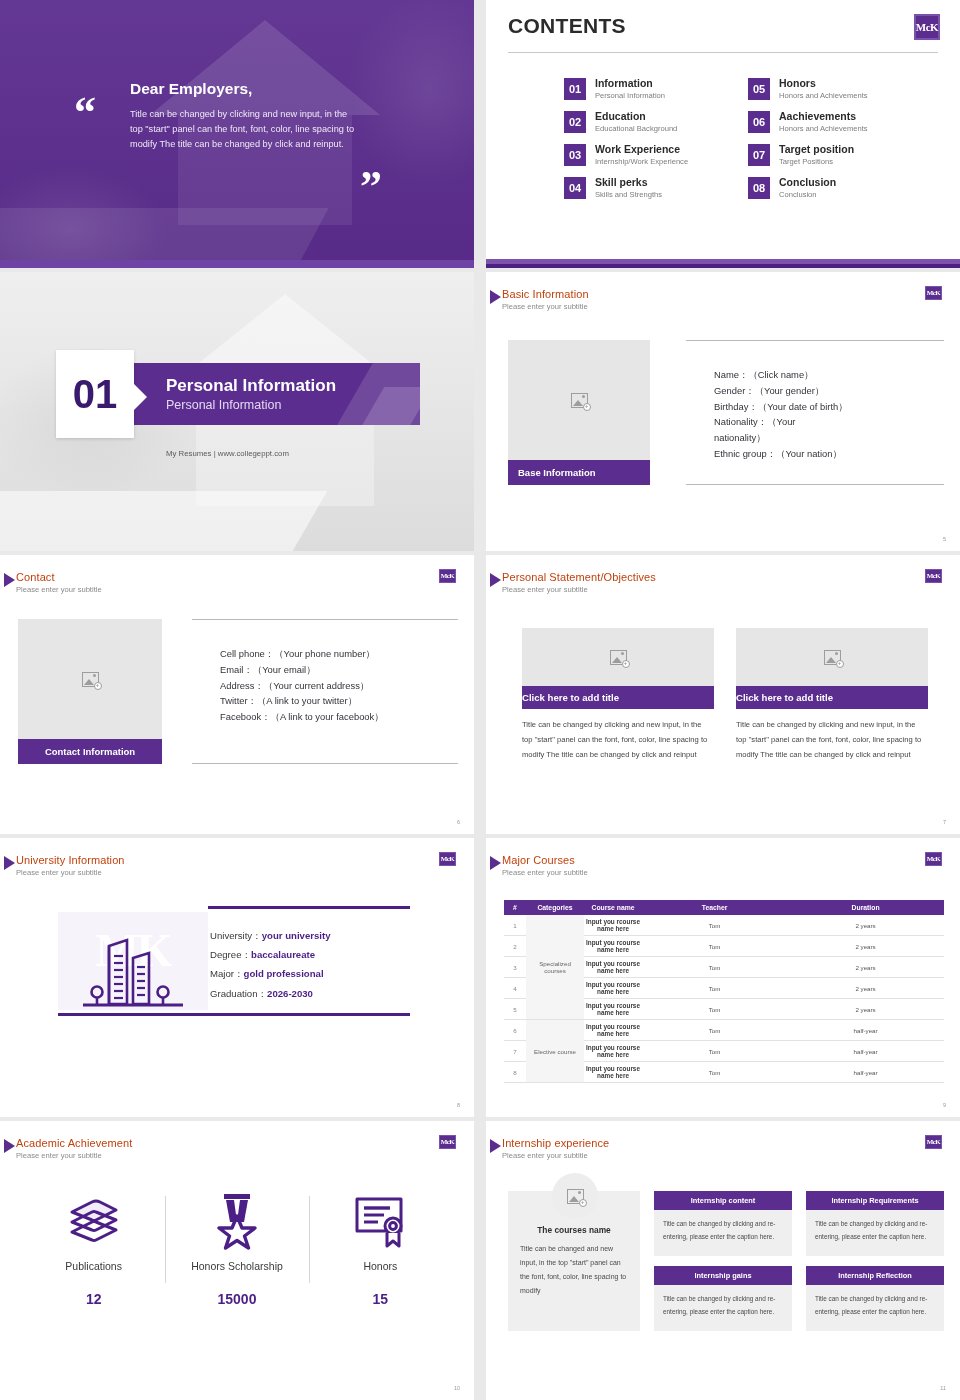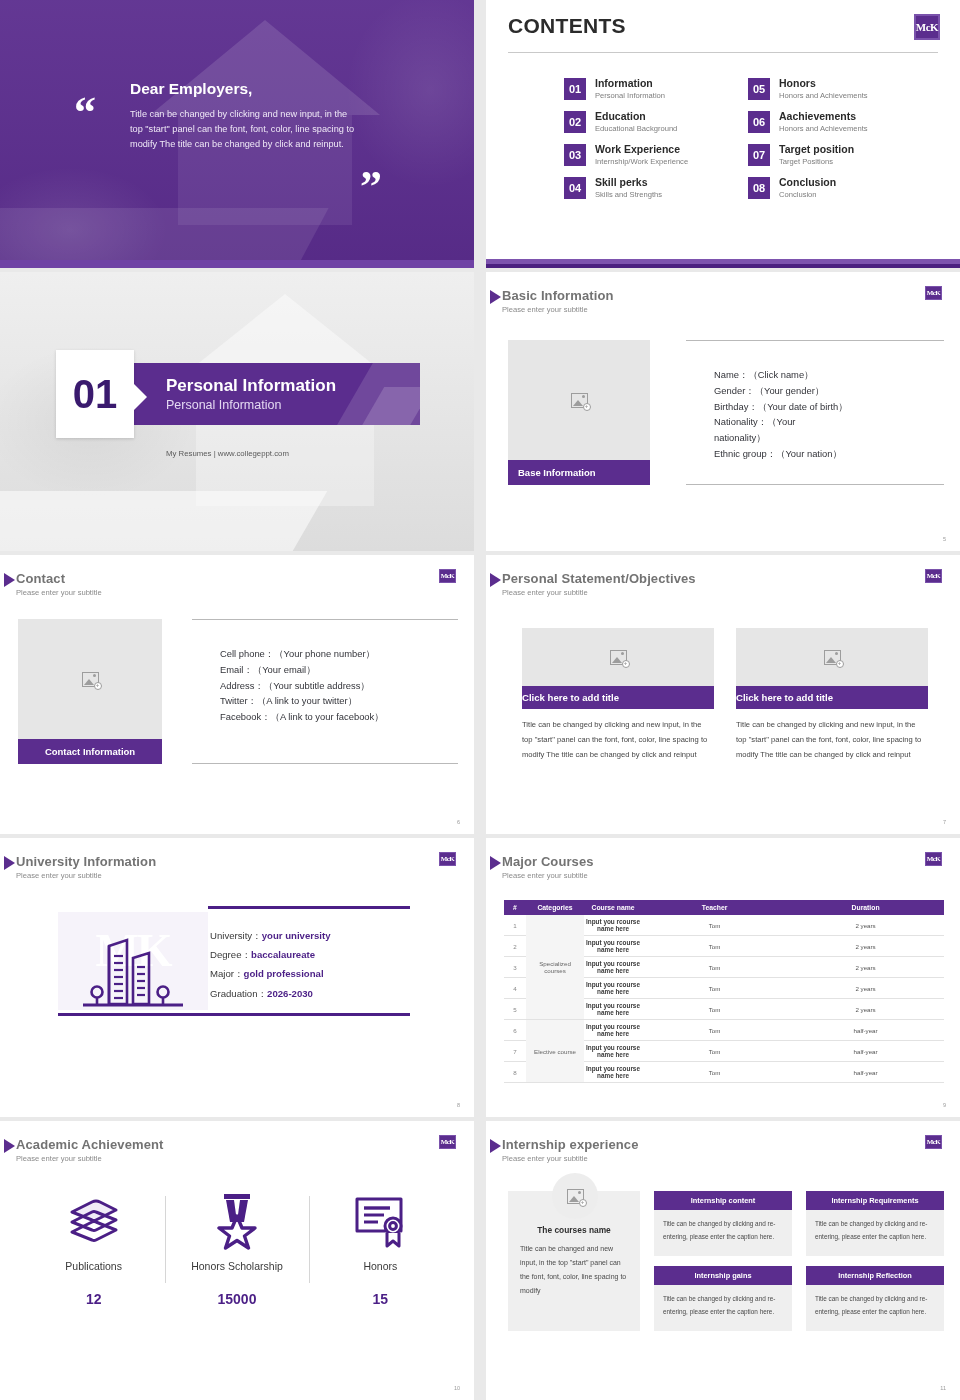--- a/index.html
+++ b/index.html
@@ -129,21 +129,21 @@
   .sec-t2{ color:#e4d8f2; font-size:12.5px; margin-top:2px; }
   .sec-foot{ position:absolute; left:166px; top:177px; font-size:7.8px; color:#5a5a5a; }
 
   
   .hdr{ position:absolute; left:16px; top:16px; }
   .hdr .arrow{
     position:absolute; left:-12px; top:2px; width:0; height:0;
     border-top:7px solid transparent; border-bottom:7px solid transparent;
     border-left:11px solid #5b2d8e;
   }
-  .hdr h2{ font-size:13px; font-weight:bold; color:#737373; letter-spacing:.1px; }
+  .hdr h2{ font-size:11px; font-weight:normal; color:#c2410c; letter-spacing:.1px; }
   .hdr .sub{ font-size:7.6px; color:#8a8a8a; margin-top:2px; }
   .pageno{ position:absolute; right:14px; bottom:9px; font-size:5.5px; color:#9a9a9a; }
 
   
   .imgph{ background:#e6e6e6; display:flex; align-items:center; justify-content:center; }
   .ph-ico{ width:17px; height:15px; position:relative; }
   .ph-ico .fr{ position:absolute; inset:0; border:1.6px solid #9d9d9d; }
   .ph-ico .mt{ position:absolute; left:2px; bottom:2px; width:0;height:0;
       border-left:5px solid transparent; border-right:5px solid transparent;
       border-bottom:6px solid #9d9d9d; }
@@ -374,21 +374,21 @@
               <div class="mt"></div>
               <div class="sun"></div>
               <div class="plus">+</div>
           </div>
         </div>
         <div class="bi-cap">Contact Information</div>
       </div>
       <div class="bi-list">
         <div class="bi-row">Cell phone：（Your phone number）</div>
         <div class="bi-row">Email：（Your email）</div>
-        <div class="bi-row">Address：（Your subtitle address）</div>
+        <div class="bi-row">Address：（Your current address）</div>
         <div class="bi-row">Twitter：（A link to your twitter）</div>
         <div class="bi-row">Facebook：（A link to your facebook）</div>
       </div>
     </div>
     <div class="pageno">6</div>
   </div>
 
   <div class="slide">
     <div class="hdr">
       <div class="arrow"></div>

